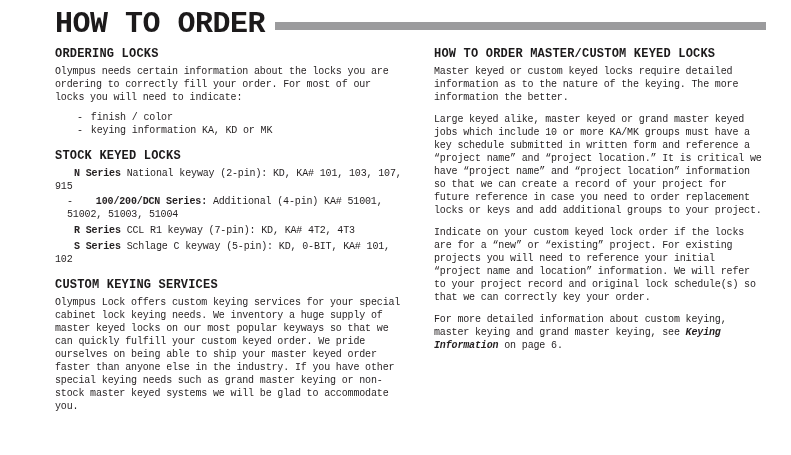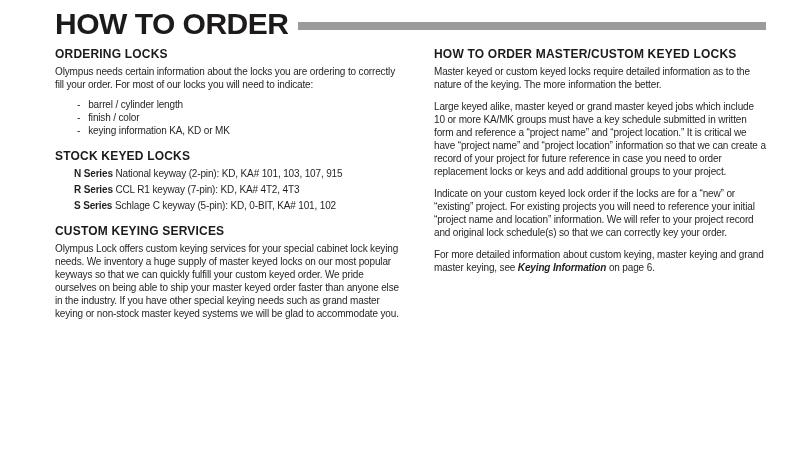--- a/index.html
+++ b/index.html
@@ -3,21 +3,21 @@
 <meta charset="utf-8">
 <style>
   html, body { margin: 0; padding: 0; background: #ffffff; }
   .page {
     position: relative;
     width: 791px;
     height: 455px;
     box-sizing: border-box;
     padding: 8px 25px 0 55px;
     background: #ffffff;
-    font-family: Liberation Sans, sans-serif;
+    font-family: Liberation Mono, monospace;
     color: #231f20;
     overflow: hidden;
   }
   .masthead {
     display: flex;
     align-items: center;
   }
   .masthead h1 {
     margin: 0;
     font-size: 30px;
@@ -79,34 +79,34 @@
   </header>
 
   <div class="columns">
 
     <section class="col col-left">
 
       <h2 class="section-heading first">ORDERING LOCKS</h2>
       <p class="body">Olympus needs certain information about the locks you are ordering to correctly fill your order. For most of our locks you will need to indicate:</p>
       <div>
         <div class="bullet">
-          <span class="dash">-</span><span>barrel / cylinder length</span>
-        </div>
-        <div class="bullet">
           <span class="dash">-</span><span>finish / color</span>
         </div>
         <div class="bullet">
           <span class="dash">-</span><span>keying information KA, KD or MK</span>
         </div>
       </div>
 
       <h2 class="section-heading">STOCK KEYED LOCKS</h2>
       <div>
         <div class="line">
           <b class="lead">N Series</b><span> National keyway (2-pin): KD, KA# 101, 103, 107, 915</span>
+        </div>
+        <div class="line sub">
+          <span class="dash">-</span><b class="lead">100/200/DCN Series:</b><span> Additional (4-pin) KA# 51001, 51002, 51003, 51004</span>
         </div>
         <div class="line gap-above">
           <b class="lead">R Series</b><span> CCL R1 keyway (7-pin): KD, KA# 4T2, 4T3</span>
         </div>
         <div class="line gap-above">
           <b class="lead">S Series</b><span> Schlage C keyway (5-pin): KD, 0-BIT, KA# 101, 102</span>
         </div>
       </div>
 
       <h2 class="section-heading">CUSTOM KEYING SERVICES</h2>

